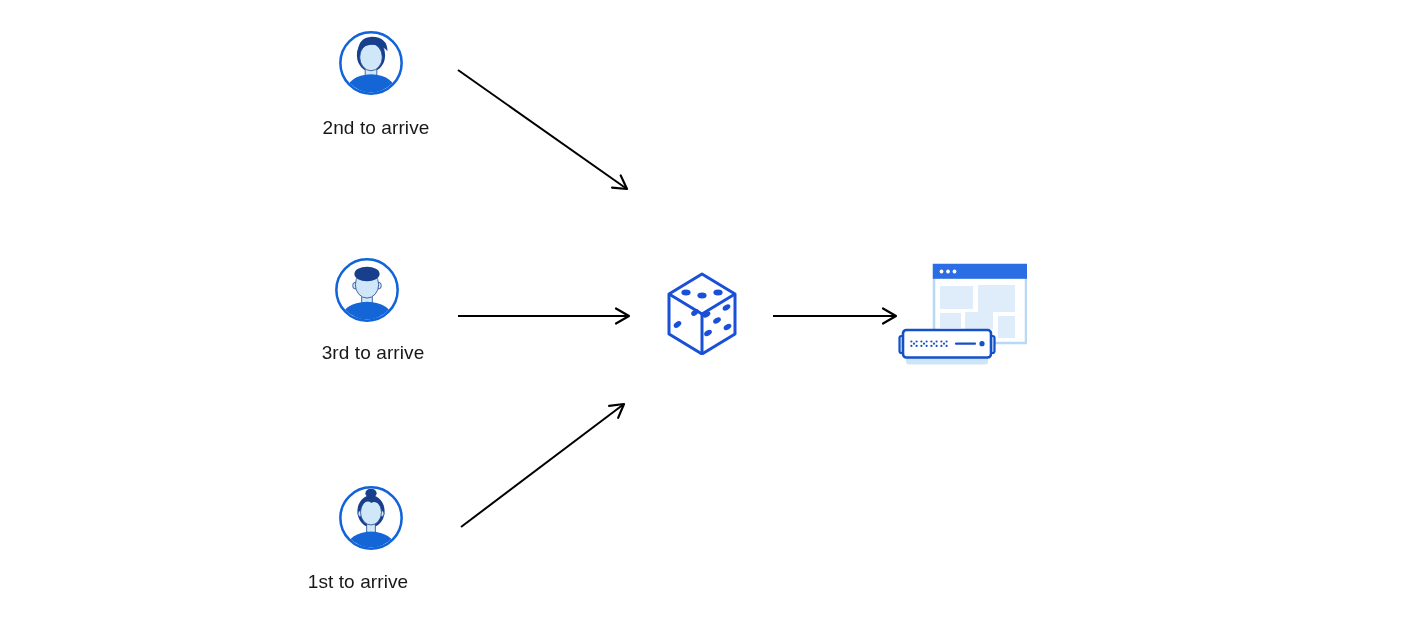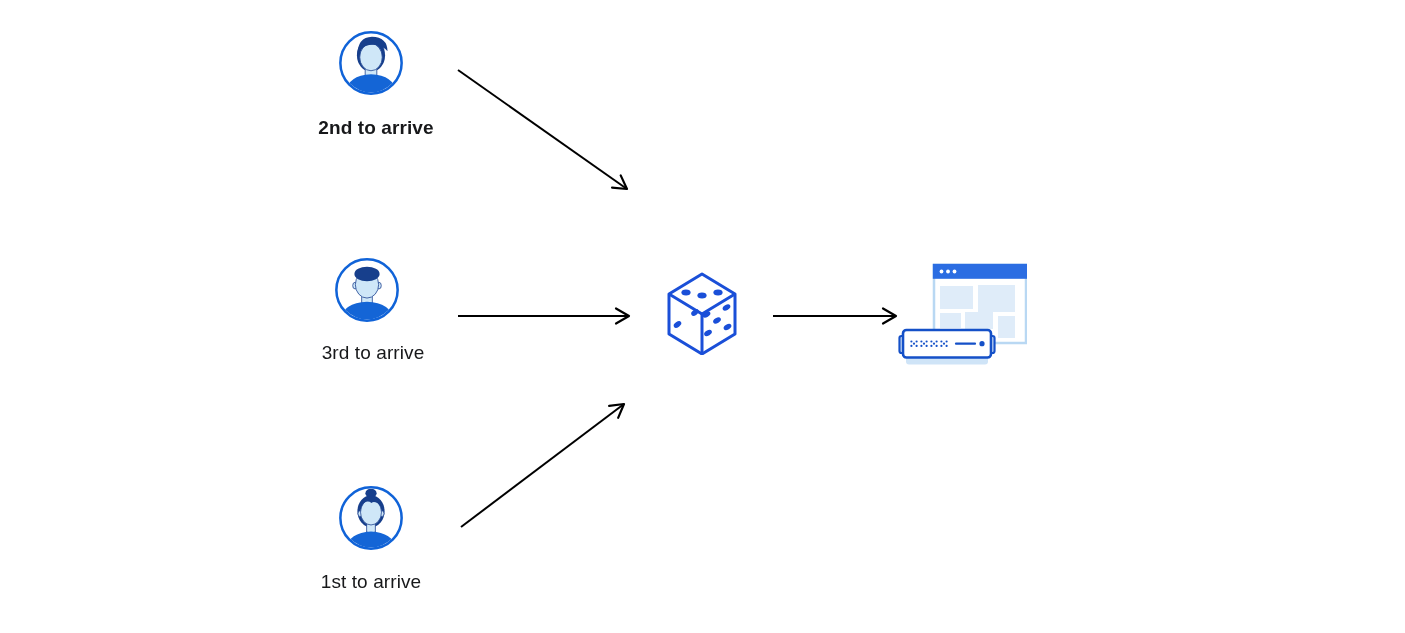--- a/index.html
+++ b/index.html
@@ -55,21 +55,21 @@
       <circle cx="33" cy="33" r="31.6" fill="#ffffff" stroke="#1063d8" stroke-width="2.6"></circle>
       <g clip-path="url(#clipA)">
         <ellipse cx="33" cy="25" rx="14.5" ry="17" fill="#173f8c"></ellipse>
         <path d="M27,32 L27,46 Q33,49 39,46 L39,32 Z" fill="#cfe7f8" stroke="#1b3f8f" stroke-width="0.8"></path>
         <ellipse cx="33" cy="27" rx="11.6" ry="14" fill="#cfe7f8" stroke="#1b3f8f" stroke-width="0.8"></ellipse>
         <path d="M19,25 Q19,6.5 34,6 Q50,6.5 50,21 Q43,12.5 31,14.5 Q22,16.5 19,25 Z" fill="#173f8c"></path>
         <path d="M6,66 Q8,45.5 33,44.5 Q58,45.5 60,66 Z" fill="#1465d6"></path>
       </g>
     </svg>
   </div>
-  <div class="label" style="left:276px; top:117px;font-weight:bold;">2nd to arrive</div>
+  <div class="label" style="left:276px; top:117px;">2nd to arrive</div>
 
   <div class="node" style="left:335px; top:258px;">
     <svg width="64" height="64" viewBox="0 0 66 66">
       <defs>
           <clipPath id="clipB">
             <circle cx="33" cy="33" r="30.3"></circle>
           </clipPath>
         </defs>
       <circle cx="33" cy="33" r="31.6" fill="#ffffff" stroke="#1063d8" stroke-width="2.6"></circle>
       <g clip-path="url(#clipB)">
@@ -97,21 +97,21 @@
         <ellipse cx="33" cy="26" rx="14" ry="16.5" fill="#173f8c"></ellipse>
         <path d="M28.5,33 L28.5,47.5 Q33,50 37.5,47.5 L37.5,33 Z" fill="#cfe7f8" stroke="#1b3f8f" stroke-width="0.8"></path>
         <ellipse cx="21.8" cy="28.5" rx="2.2" ry="3" fill="#cfe7f8" stroke="#1b3f8f" stroke-width="0.8"></ellipse>
         <ellipse cx="44.2" cy="28.5" rx="2.2" ry="3" fill="#cfe7f8" stroke="#1b3f8f" stroke-width="0.8"></ellipse>
         <ellipse cx="33" cy="27" rx="10.8" ry="13.2" fill="#cfe7f8" stroke="#1b3f8f" stroke-width="0.8"></ellipse>
         <path d="M22.5,21 Q24.5,11 33,10.5 Q41.5,11 43.5,21 Q37,14.5 33.5,17.5 Q28,13.5 22.5,21 Z" fill="#173f8c"></path>
         <path d="M7,66 Q9,48.5 33,47 Q57,48.5 59,66 Z" fill="#1465d6"></path>
       </g>
     </svg>
   </div>
-  <div class="label" style="left:271px; top:571px;">1st to arrive</div>
+  <div class="label" style="left:258px; top:571px;">1st to arrive</div>
 
   <div class="node" style="left:664px; top:271px;">
     <svg width="76" height="84" viewBox="0 0 76 84">
       <g stroke="#1a4fd8" stroke-width="3" fill="#ffffff" stroke-linejoin="round">
         <path d="M38,3 L71,23 L71,63 L38,83 L5,63 L5,23 Z"></path>
         <path d="M5,23 L38,43 L71,23" fill="none"></path>
         <path d="M38,43 L38,83" fill="none"></path>
       </g>
       <g fill="#1a4fd8">
         <ellipse cx="22" cy="21.5" rx="4.6" ry="2.9"></ellipse>

